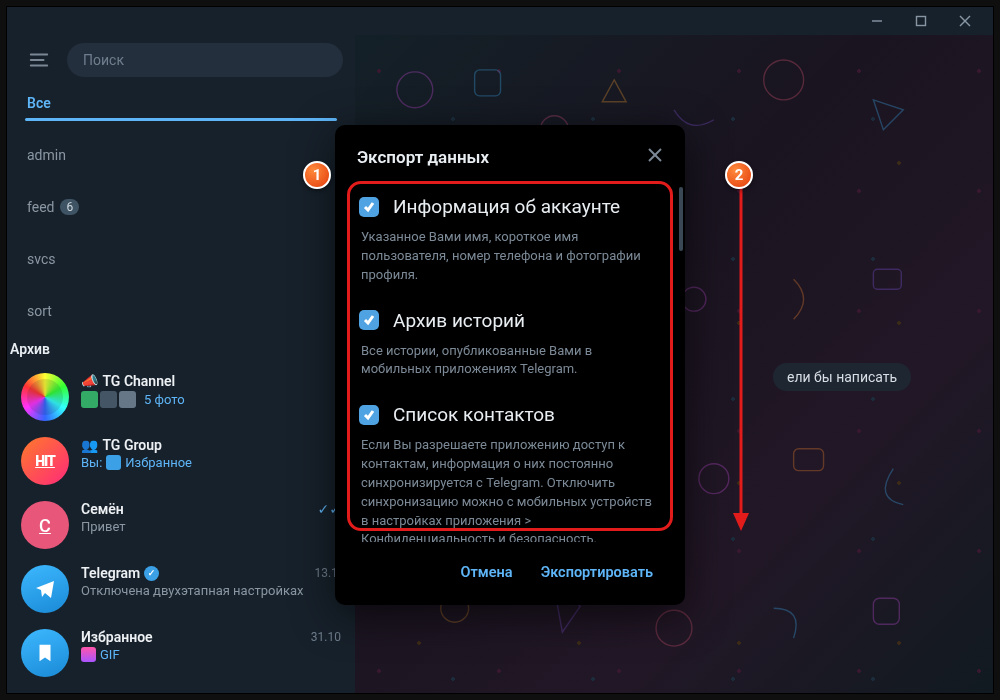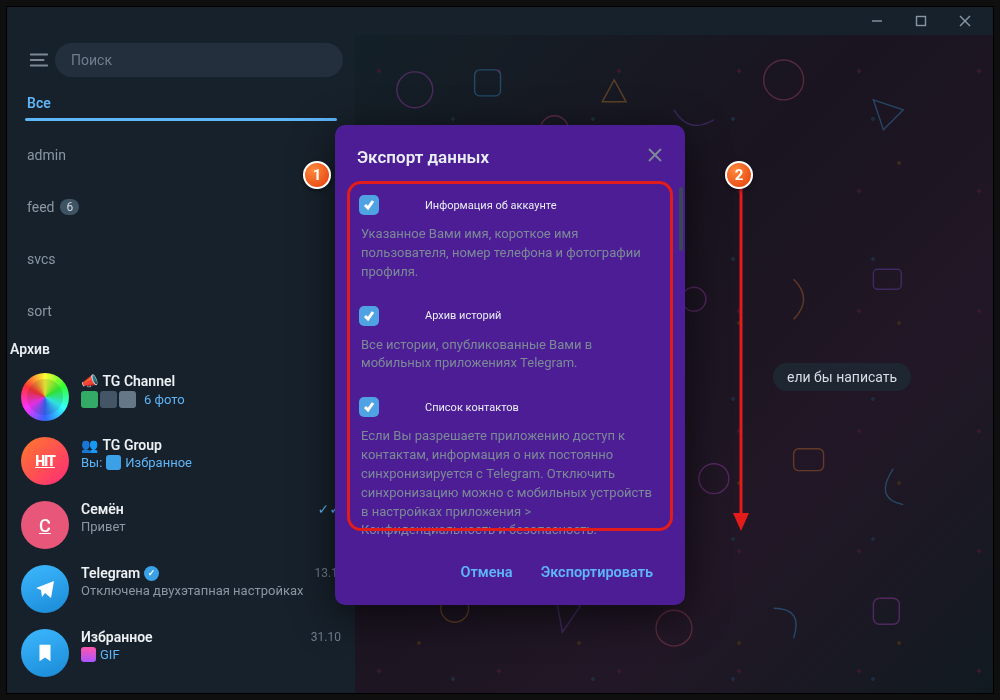--- a/index.html
+++ b/index.html
@@ -9,21 +9,21 @@
   .frame { position: absolute; top: 6px; left: 6px; right: 6px; bottom: 6px; background: #17212b; border: 1px solid #000; }
 
   .titlebar { height: 28px; display: flex; justify-content: flex-end; align-items: center; padding-right: 6px; gap: 0; }
   .titlebar-btn { width: 44px; height: 28px; display: flex; align-items: center; justify-content: center; color: #8896a4; }
   .titlebar-btn svg { width: 12px; height: 12px; }
 
   .app { position: absolute; top: 28px; left: 0; right: 0; bottom: 0; display: flex; }
 
   
   .sidebar { width: 348px; background: #17212b; display: flex; flex-direction: column; }
-  .sb-top { display: flex; align-items: center; padding: 8px 12px 8px 16px; gap: 0; }
+  .sb-top { display: flex; align-items: center; padding: 8px 12px 8px 16px; gap: 12px; }
   .menu-btn { width: 32px; height: 32px; display: flex; align-items: center; justify-content: center; color: #7b8894; cursor: pointer; }
   .menu-btn svg { width: 22px; height: 22px; }
   .search { flex: 1; height: 34px; background: #242f3d; border-radius: 18px; display: flex; align-items: center; padding: 0 16px; color: #6f7e8d; font-size: 14px; }
 
   .tabs { display: flex; gap: 20px; padding: 4px 18px 0; font-size: 14px; color: #8a97a3; flex-direction: column; }
   .tab { padding: 6px 2px 10px; cursor: pointer; position: relative; display: flex; align-items: center; gap: 6px; }
   .tab.active { color: #5eb5f7; font-weight: 600; }
   .tab.active::after { content: ""; position: absolute; left: 0; right: 0; bottom: 0; height: 3px; background: #5eb5f7; border-radius: 2px; }
   .tab-badge { background: #3e5464; color: #cfd7de; border-radius: 10px; padding: 0 6px; font-size: 12px; line-height: 16px; min-width: 16px; text-align: center; }
 
@@ -52,35 +52,35 @@
       linear-gradient(135deg, #132027 0%, #1a1420 40%, #221726 70%, #111a21 100%);
     background-size: 120px 120px, 140px 140px, 160px 160px, 100% 100%;
     overflow: hidden;
   }
   .doodles { position: absolute; inset: 0; opacity: 0.35; }
   .doodles svg { width: 100%; height: 100%; }
 
   .hint-pill { position: absolute; top: 328px; left: 418px; background: rgba(30,40,52,.9); color: #d8dee4; padding: 6px 14px; border-radius: 14px; font-size: 14px; white-space: nowrap; }
 
   
-  .dialog { position: absolute; top: 118px; left: 328px; width: 350px; height: 480px; background: #4c1d95; border-radius: 10px; box-shadow: 0 10px 40px rgba(0,0,0,.6); display: flex; flex-direction: column; }
+  .dialog { position: absolute; top: 118px; left: 328px; width: 350px; height: 480px; background: #000000; border-radius: 10px; box-shadow: 0 10px 40px rgba(0,0,0,.6); display: flex; flex-direction: column; }
   .dialog-hd { display: flex; align-items: center; justify-content: space-between; padding: 18px 18px 10px 22px; }
   .dialog-title { color: #e9eef2; font-size: 17px; font-weight: 600; }
   .dialog-close { color: #7c8a97; cursor: pointer; padding: 4px; }
   .dialog-close svg { width: 16px; height: 16px; }
 
   .dialog-body { flex: 1; overflow: hidden; position: relative; }
   .red-box { position: absolute; top: 0; left: 12px; right: 12px; height: 350px; border: 3px solid #e21b1b; border-radius: 14px; pointer-events: none; z-index: 5; }
 
   .opts { position: absolute; top: 4px; left: 14px; right: 2px; bottom: 0; overflow: hidden; padding-right: 10px; }
   .opt { padding: 10px 8px 14px 10px; }
   .opt-row { display: flex; align-items: center; gap: 14px; cursor: pointer; }
   .cb { width: 20px; height: 20px; border-radius: 5px; background: #4fa3e3; display: flex; align-items: center; justify-content: center; flex-shrink: 0; }
   .cb svg { width: 12px; height: 12px; stroke: #fff; stroke-width: 3; fill: none; }
-  .opt-label { color: #e9eef2; font-size: 11px; margin-left: 32px; }
+  .opt-label { color: #e9eef2; font-size: 19px; }
   .opt-desc { color: #7c8a97; font-size: 13px; line-height: 1.45; margin-top: 10px; padding-left: 2px; padding-right: 6px; }
 
   .sb-scroll { position: absolute; top: 6px; right: 2px; width: 4px; height: 64px; background: #3a4856; border-radius: 2px; }
 
   .dialog-ft { display: flex; justify-content: flex-end; padding: 14px 18px 16px; }
   .dbtn { color: #5eb5f7; font-size: 14.5px; font-weight: 600; padding: 8px 14px; border-radius: 6px; cursor: pointer; }
 
   
   .anno-badge { position: absolute; width: 28px; height: 28px; border-radius: 50%; background: radial-gradient(circle at 35% 30%, #ff8a3c, #e23b0a); border: 2px solid #fff; color: #fff; font-weight: 700; font-size: 15px; display: flex; align-items: center; justify-content: center; box-shadow: 0 2px 4px rgba(0,0,0,.4); z-index: 20; }
   .anno-arrow { position: absolute; z-index: 18; }
@@ -162,21 +162,21 @@
                   <span>📣</span>
                   <span>TG Channel</span>
                 </span>
               </div>
             <div class="chat-sub">
               <span class="photostrip">
                   <span class="thumb" style="background:#3a6;"></span>
                   <span class="thumb" style="background:#456;"></span>
                   <span class="thumb" style="background:#678;"></span>
                 </span>
-              <span class="link">6 фото</span>
+              <span class="link">5 фото</span>
             </div>
           </div>
         </div>
 
         <div class="chat">
           <div class="avatar av-hit">HIT</div>
           <div class="chat-body">
             <div class="chat-top">
                 <span class="chat-title">
                   <span>👥</span>

